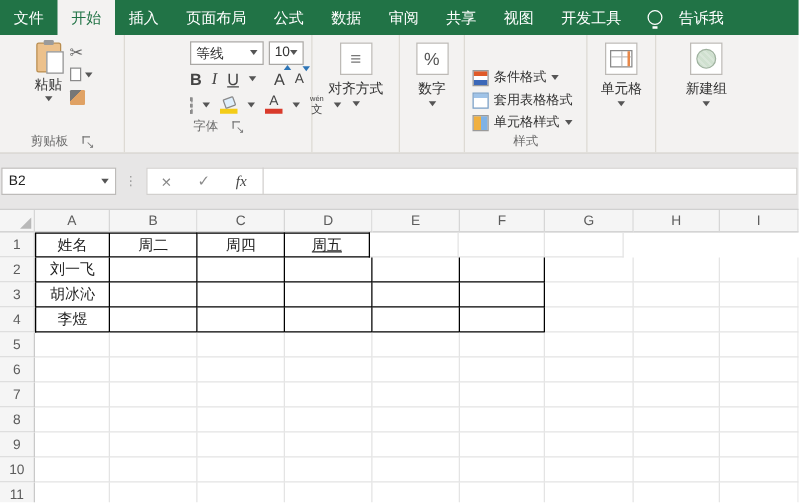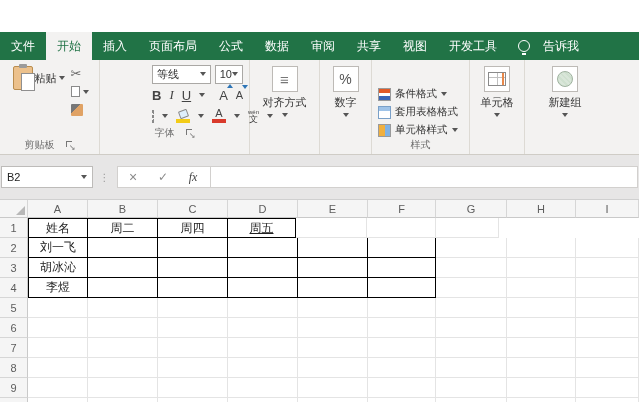--- a/index.html
+++ b/index.html
@@ -1,21 +1,21 @@
 <!DOCTYPE html>
 <html style="--green: #217346; --tab_bg: #f3f2f1; --yellow: #f3cc17; --red: #d93a2b;"><head>
 <meta charset="utf-8">
 <style>
   * { margin:0; padding:0; box-sizing:border-box; }
   html,body { width:639px; height:402px; overflow:hidden; }
   body { font-family:"Liberation Sans","DejaVu Sans",sans-serif; background:#fff; }
   .app { width:639px; height:402px; display:flex; flex-direction:column; overflow:hidden; }
 
   
-  .titlebar { height:28px; background:var(--green,#217346); display:flex; align-items:stretch; flex:none;margin-top:32px; }
+  .titlebar { height:28px; background:var(--green,#217346); display:flex; align-items:stretch; flex:none; }
   .tabstrip { display:flex; align-items:stretch; }
   .tab { padding:0 11px; display:flex; align-items:center; color:#fff; font-size:12px; white-space:nowrap; cursor:default; }
   .tab.active { background:var(--tab_bg,#f3f2f1); color:var(--green,#217346); }
   .bulb { width:12px; height:12px; border:1px solid #fff; border-radius:50%; position:relative; margin:0 2px 0 10px; align-self:center; }
   .bulb::after { content:""; position:absolute; left:3px; bottom:-4px; width:4px; height:2px; background:#fff; }
 
   
   .ribbon { height:95px; background:var(--tab_bg,#f3f2f1); display:flex; border-bottom:1px solid #cfccc6; flex:none; overflow:hidden; }
   .rgroup { display:flex; flex-direction:column; border-right:1px solid #dddad4; flex:none; }
   .rbody { flex:1; display:flex; align-items:center; justify-content:center; }
@@ -25,21 +25,21 @@
   .dl::after { content:"\2198"; position:absolute; right:-1px; bottom:-2px; font-size:8px; color:#777; }
   .car { width:0; height:0; border-left:3px solid transparent; border-right:3px solid transparent; border-top:4px solid #555; display:inline-block; }
 
   
   .bigbtn { display:flex; flex-direction:column; align-items:center; justify-content:flex-start; gap:3px; padding-top:6px; height:100%; cursor:default; }
   .iconbox { width:26px; height:26px; border:1px solid #bdbab6; background:#fff; display:flex; align-items:center; justify-content:center; }
   .biglbl { font-size:11px; color:#333; white-space:nowrap; }
 
   
   .clipwrap { display:flex; align-items:flex-start; padding:4px 4px 0 6px; gap:6px; }
-  .pastebtn { display:flex; align-items:center; gap:2px; padding-top:2px; }
+  .pastebtn { display:flex; flex-direction:column; align-items:center; gap:2px; padding-top:2px; }
   .clipboard { width:20px; height:24px; background:#ecc18c; border:1px solid #b98d4f; border-radius:2px; position:relative; }
   .clipboard::before { content:""; position:absolute; top:-3px; left:5px; width:8px; height:4px; background:#9b9b9b; border-radius:1px; }
   .clipboard::after { content:""; position:absolute; right:-3px; bottom:-2px; width:12px; height:16px; background:#fff; border:1px solid #8f8f8f; }
   .clipcol { display:flex; flex-direction:column; gap:3px; padding-top:2px; }
   .smallrow { display:flex; align-items:center; gap:3px; height:15px; }
   .scissors { font-size:13px; color:#666; line-height:1; }
   .copyic { width:9px; height:11px; background:#fff; border:1px solid #8a8a8a; position:relative; }
   .copyic::before { content:""; position:absolute; left:2px; top:-4px; width:9px; height:11px; background:#fff; border:1px solid #8a8a8a; z-index:-1; }
   .painter { width:12px; height:12px; background:linear-gradient(135deg,#777 0 38%,#e0a264 38% 100%); transform:rotate(0deg); border-radius:1px; }
 

